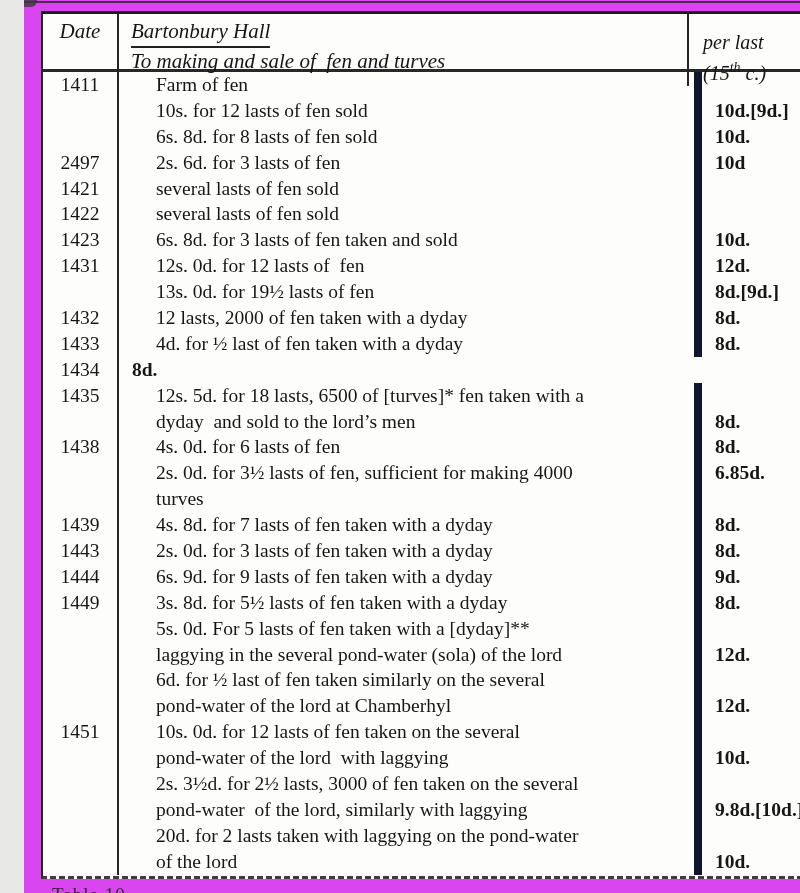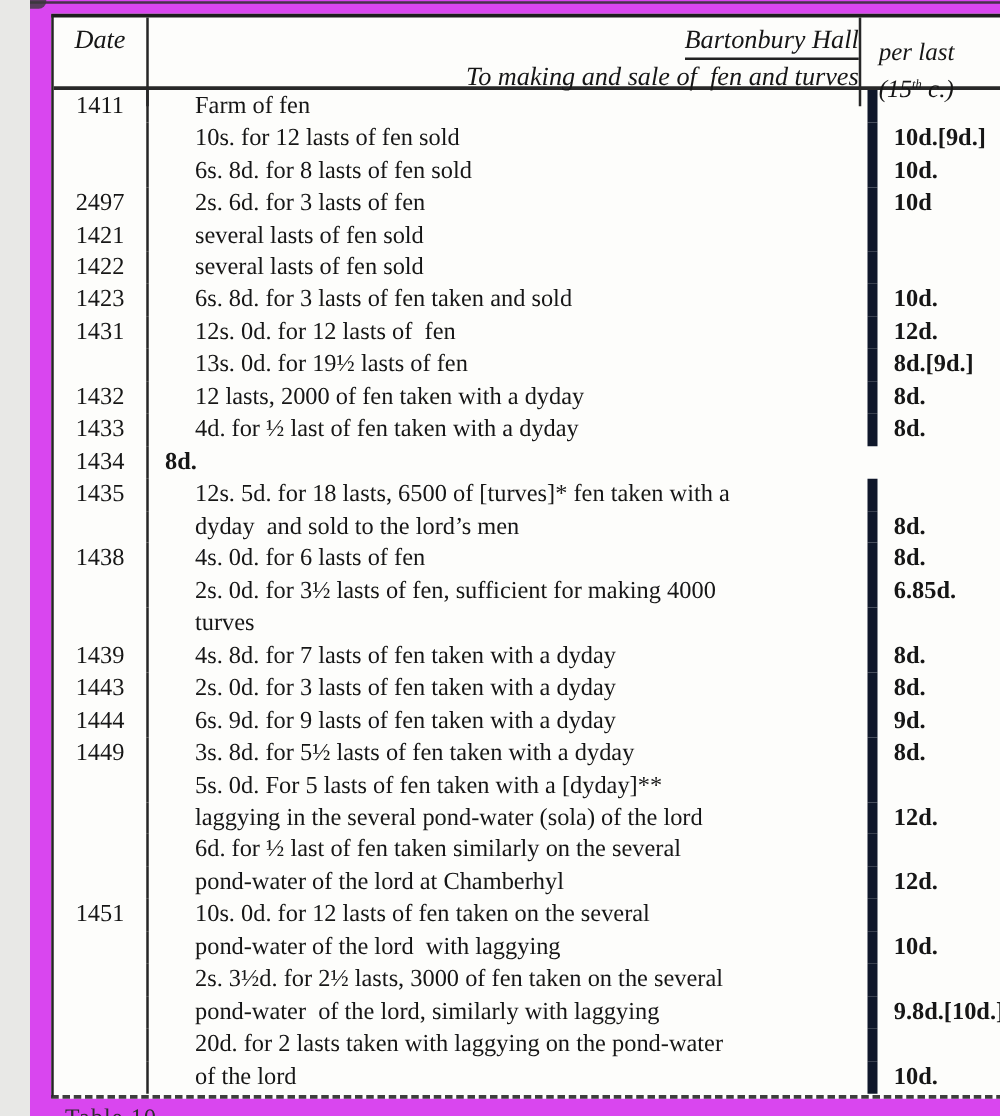--- a/index.html
+++ b/index.html
@@ -45,29 +45,29 @@
   .hdr {
     display: grid; grid-template-columns: 76px 570px 120px;
     height: 58px;
     border-bottom: 3px solid #282828;
   }
   .h-date {
     border-right: 2px solid #262626;
     text-align: center; font-style: italic;
     font-size: 21px; padding-top: 5px;
   }
-  .h-main { border-right: 2px solid #262626; padding: 4px 0 0 12px; line-height: 27px; text-align: right; }
+  .h-main { border-right: 2px solid #262626; padding: 4px 0 0 12px; line-height: 27px; }
   .h-title {
     font-style: italic; font-size: 21px;
     border-bottom: 2px solid #222; padding-bottom: 1px;
     display: inline-block;
   }
   .h-sub { font-style: italic; font-size: 21px; white-space: pre; }
   .h-val { font-style: italic; font-size: 20px; padding: 15px 0 0 14px; line-height: 26px; }
-  .h-val sup { font-size: 10px; font-style: italic; }
+  .h-val sup { font-size: 14px; font-style: italic; }
 
   .tbody { }
   .row {
     display: grid; grid-template-columns: 76px 570px 120px;
     height: 25.9px; line-height: 25.9px; font-size: 19.5px; gap: 13px;
   }
   .c-date { border-right: 2px solid #262626; text-align: center; }
   .c-desc { border-right: 8px solid #0f172a; padding-left: 24px; white-space: pre; overflow: hidden; }
   .c-val { white-space: pre; overflow: hidden; font-weight: bold; }
 

